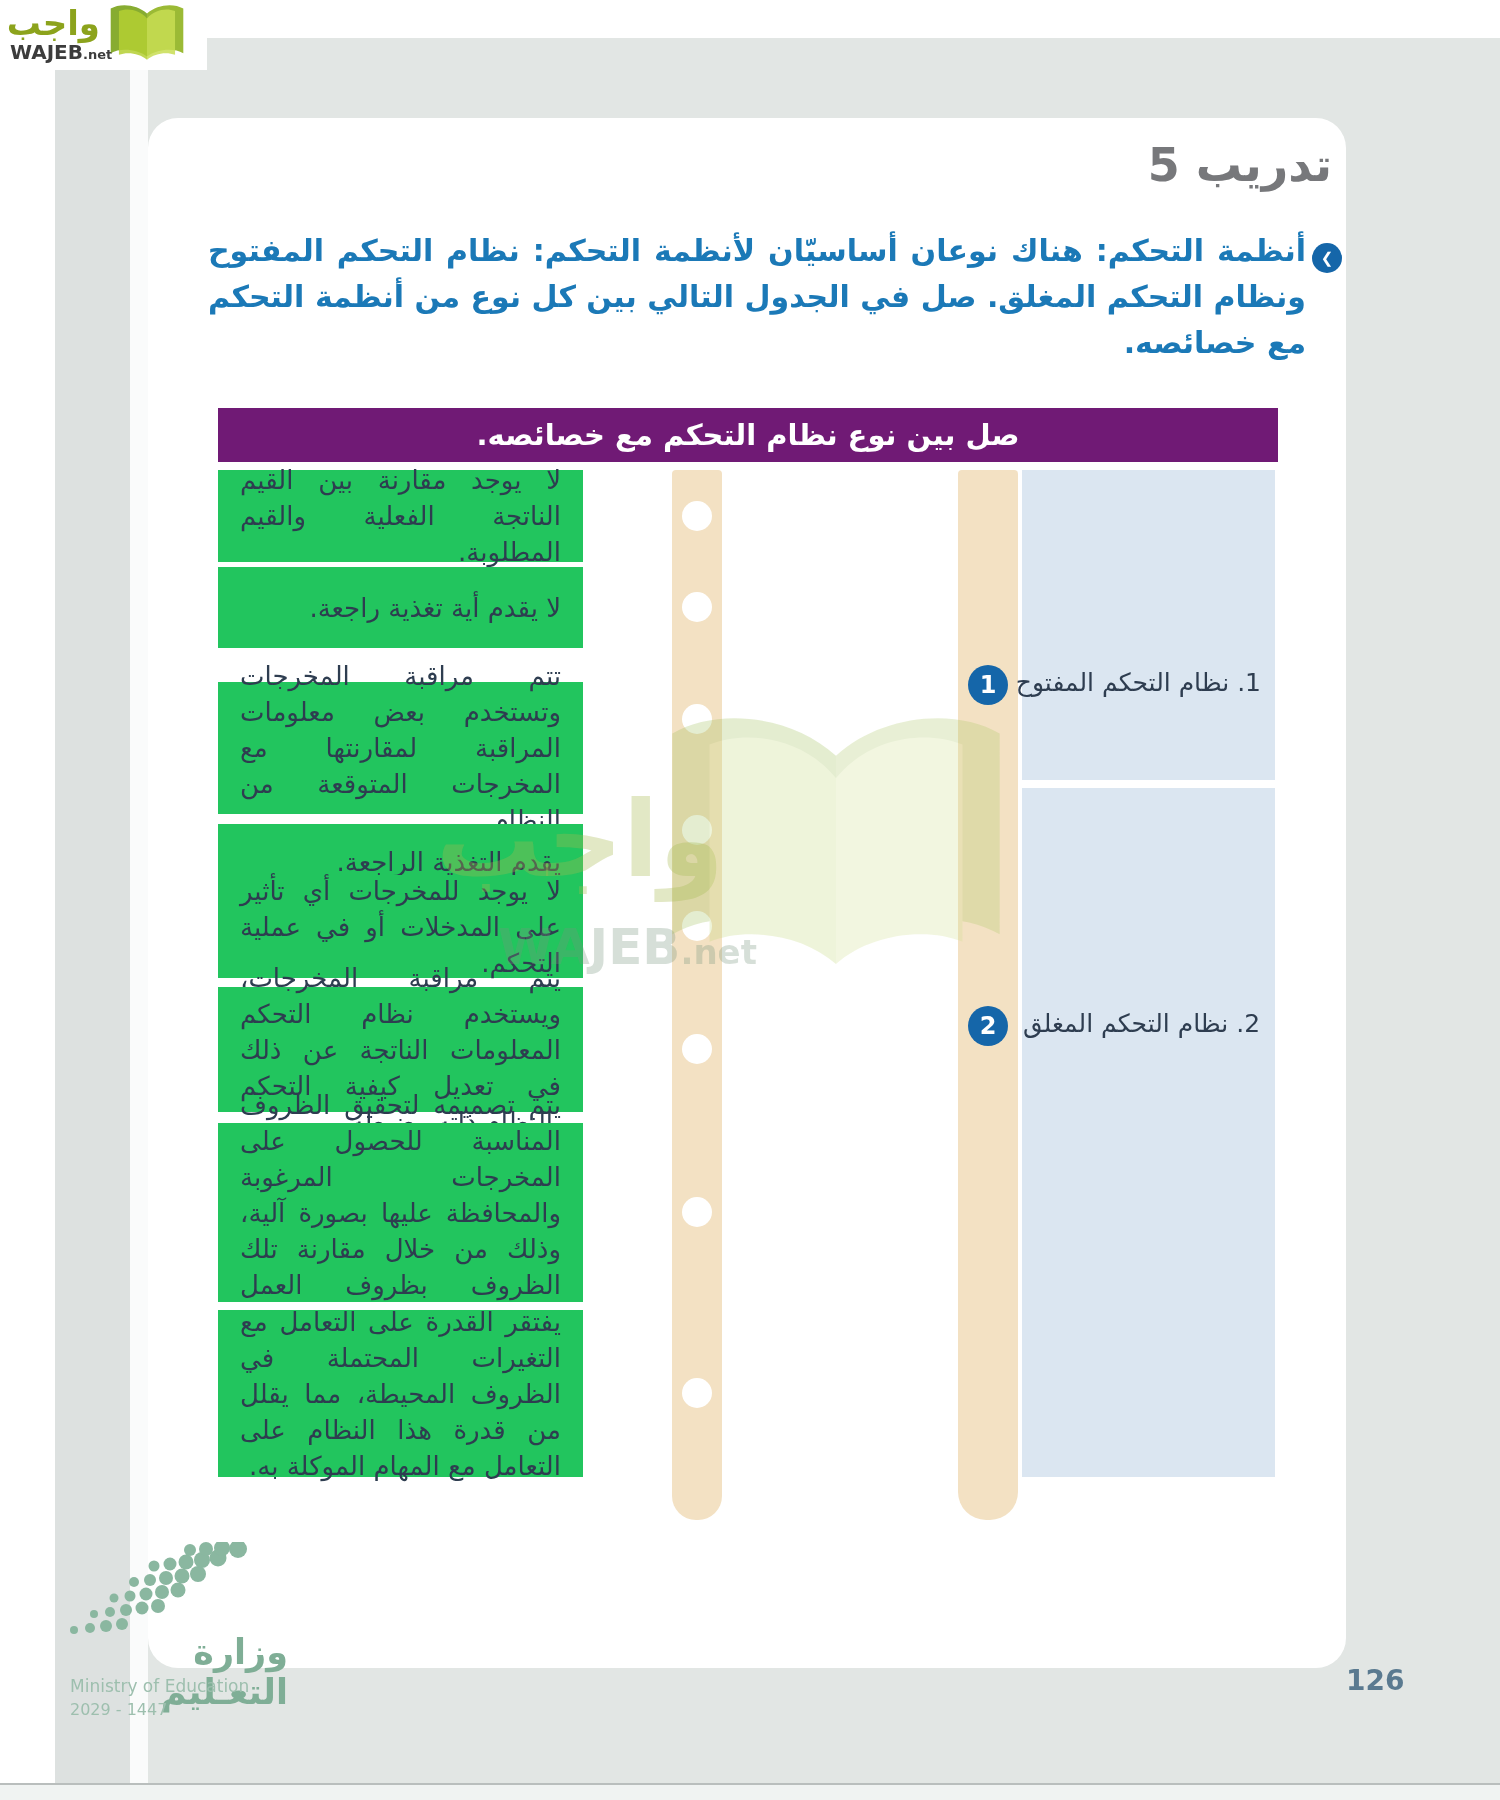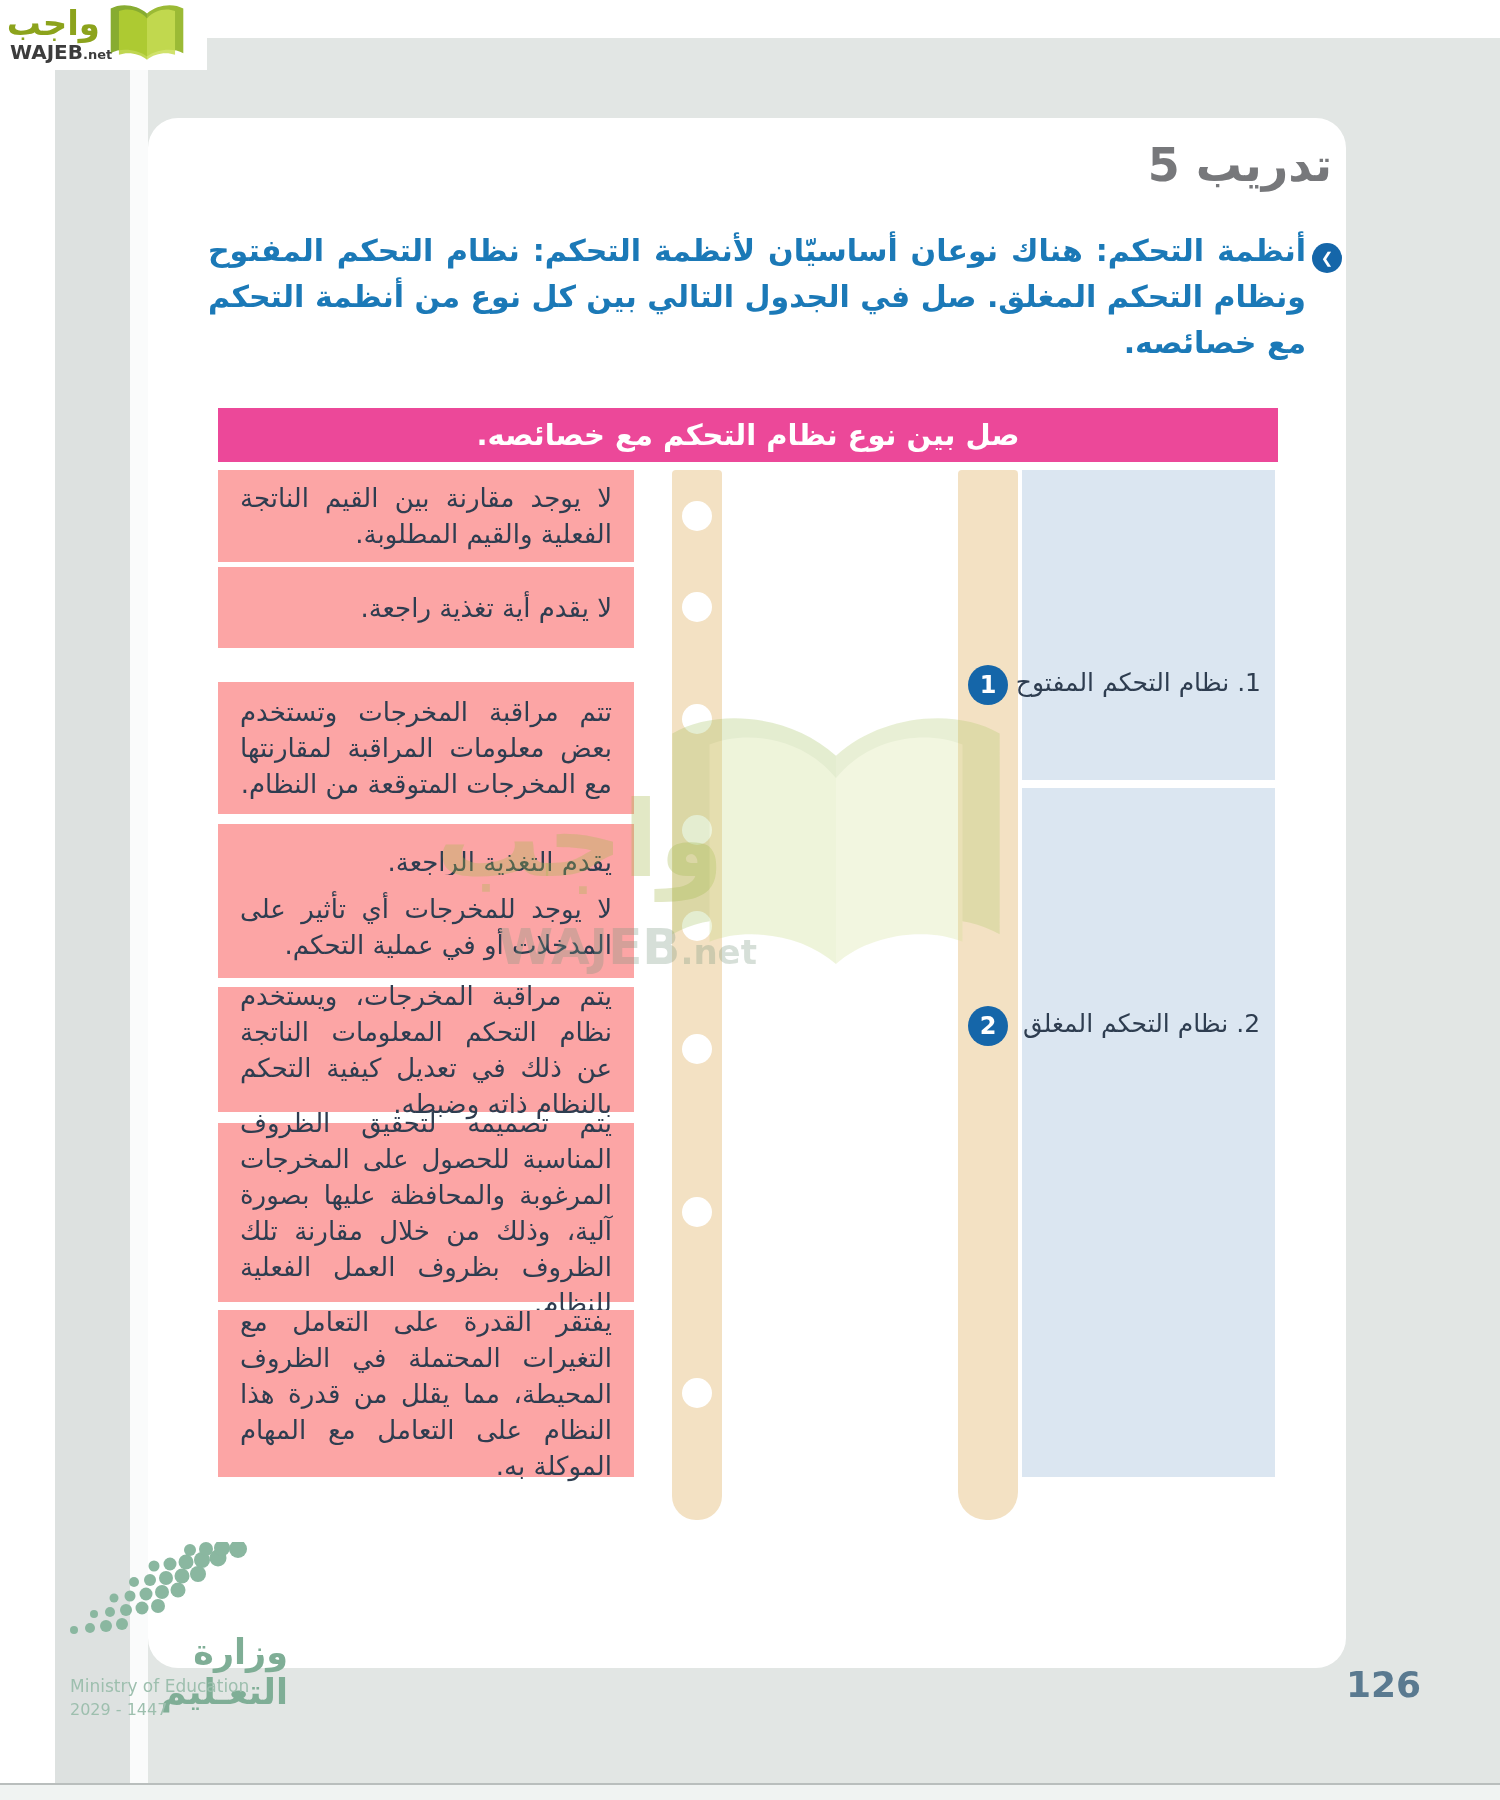--- a/index.html
+++ b/index.html
@@ -29,23 +29,23 @@
 
   
   .page-title{left:1040px;top:138px;width:292px;text-align:right;direction:rtl;
     font-size:46px;font-weight:bold;color:#77787b;}
   .instr-icon{left:1312px;top:243px;width:30px;height:30px;border-radius:50%;background:#1566a9;
     color:#fff;font-size:15px;font-weight:bold;display:flex;align-items:center;justify-content:center;}
   .instruction{left:208px;top:228px;width:1098px;direction:rtl;text-align:justify;
     font-size:30px;font-weight:bold;color:#1b79b7;line-height:46px;}
 
   
-  .tbl-header{left:218px;top:408px;width:1060px;height:54px;background:#ec4899;
+  .tbl-header{left:218px;top:408px;width:1060px;height:54px;background:#701a75;
     color:#ffffff;font-size:29px;font-weight:bold;direction:rtl;text-align:center;line-height:54px;}
-  .row{left:218px;width:416px;background:#fca5a5;direction:rtl;
+  .row{left:218px;width:365px;background:#22c55e;direction:rtl;
     display:flex;align-items:center;padding:0 22px;box-sizing:border-box;
     font-size:26px;line-height:36px;color:#2e3d50;text-align:justify;}
   .r1{top:470px;height:92px;}
   .r2{top:567px;height:81px;}
   .r3{top:682px;height:132px;}
   .r4{top:824px;height:76px;}
   .r5{top:875px;height:103px;}
   .r6{top:987px;height:125px;}
   .r7{top:1123px;height:179px;}
   .r8{top:1310px;height:167px;}
@@ -74,21 +74,21 @@
     color:rgba(168,186,78,0.33);direction:rtl;text-align:center;line-height:110px;}
   .wm-net{left:498px;top:918px;font-size:50px;font-weight:bold;color:rgba(120,150,125,0.30);}
   .wm-net .net{font-size:34px;}
   .wm-book{left:650px;top:695px;width:372px;height:315px;opacity:0.28;}
 
   
   .moe-dots{left:64px;top:1542px;width:215px;height:100px;}
   .moe-ar{left:68px;top:1632px;width:220px;font-size:35px;font-weight:bold;color:#7fae96;direction:rtl;text-align:right;}
   .moe-en{left:70px;top:1676px;font-size:17px;color:#9dbfae;}
   .moe-years{left:70px;top:1700px;font-size:16px;color:#9dbfae;}
-  .pagenum{left:1346px;top:1664px;font-size:36px;font-weight:bold;color:#5a7a90;}
+  .pagenum{left:1346px;top:1664px;font-size:28px;font-weight:bold;color:#5a7a90;}
 </style>
 </head>
 <body>
 
 <div class="abs bg-gray"></div>
 <div class="abs bg-left-band"></div>
 <div class="abs bg-white-gap"></div>
 <div class="abs top-strip"></div>
 <div class="abs mark-v"></div>
 <div class="abs mark-h"></div>

